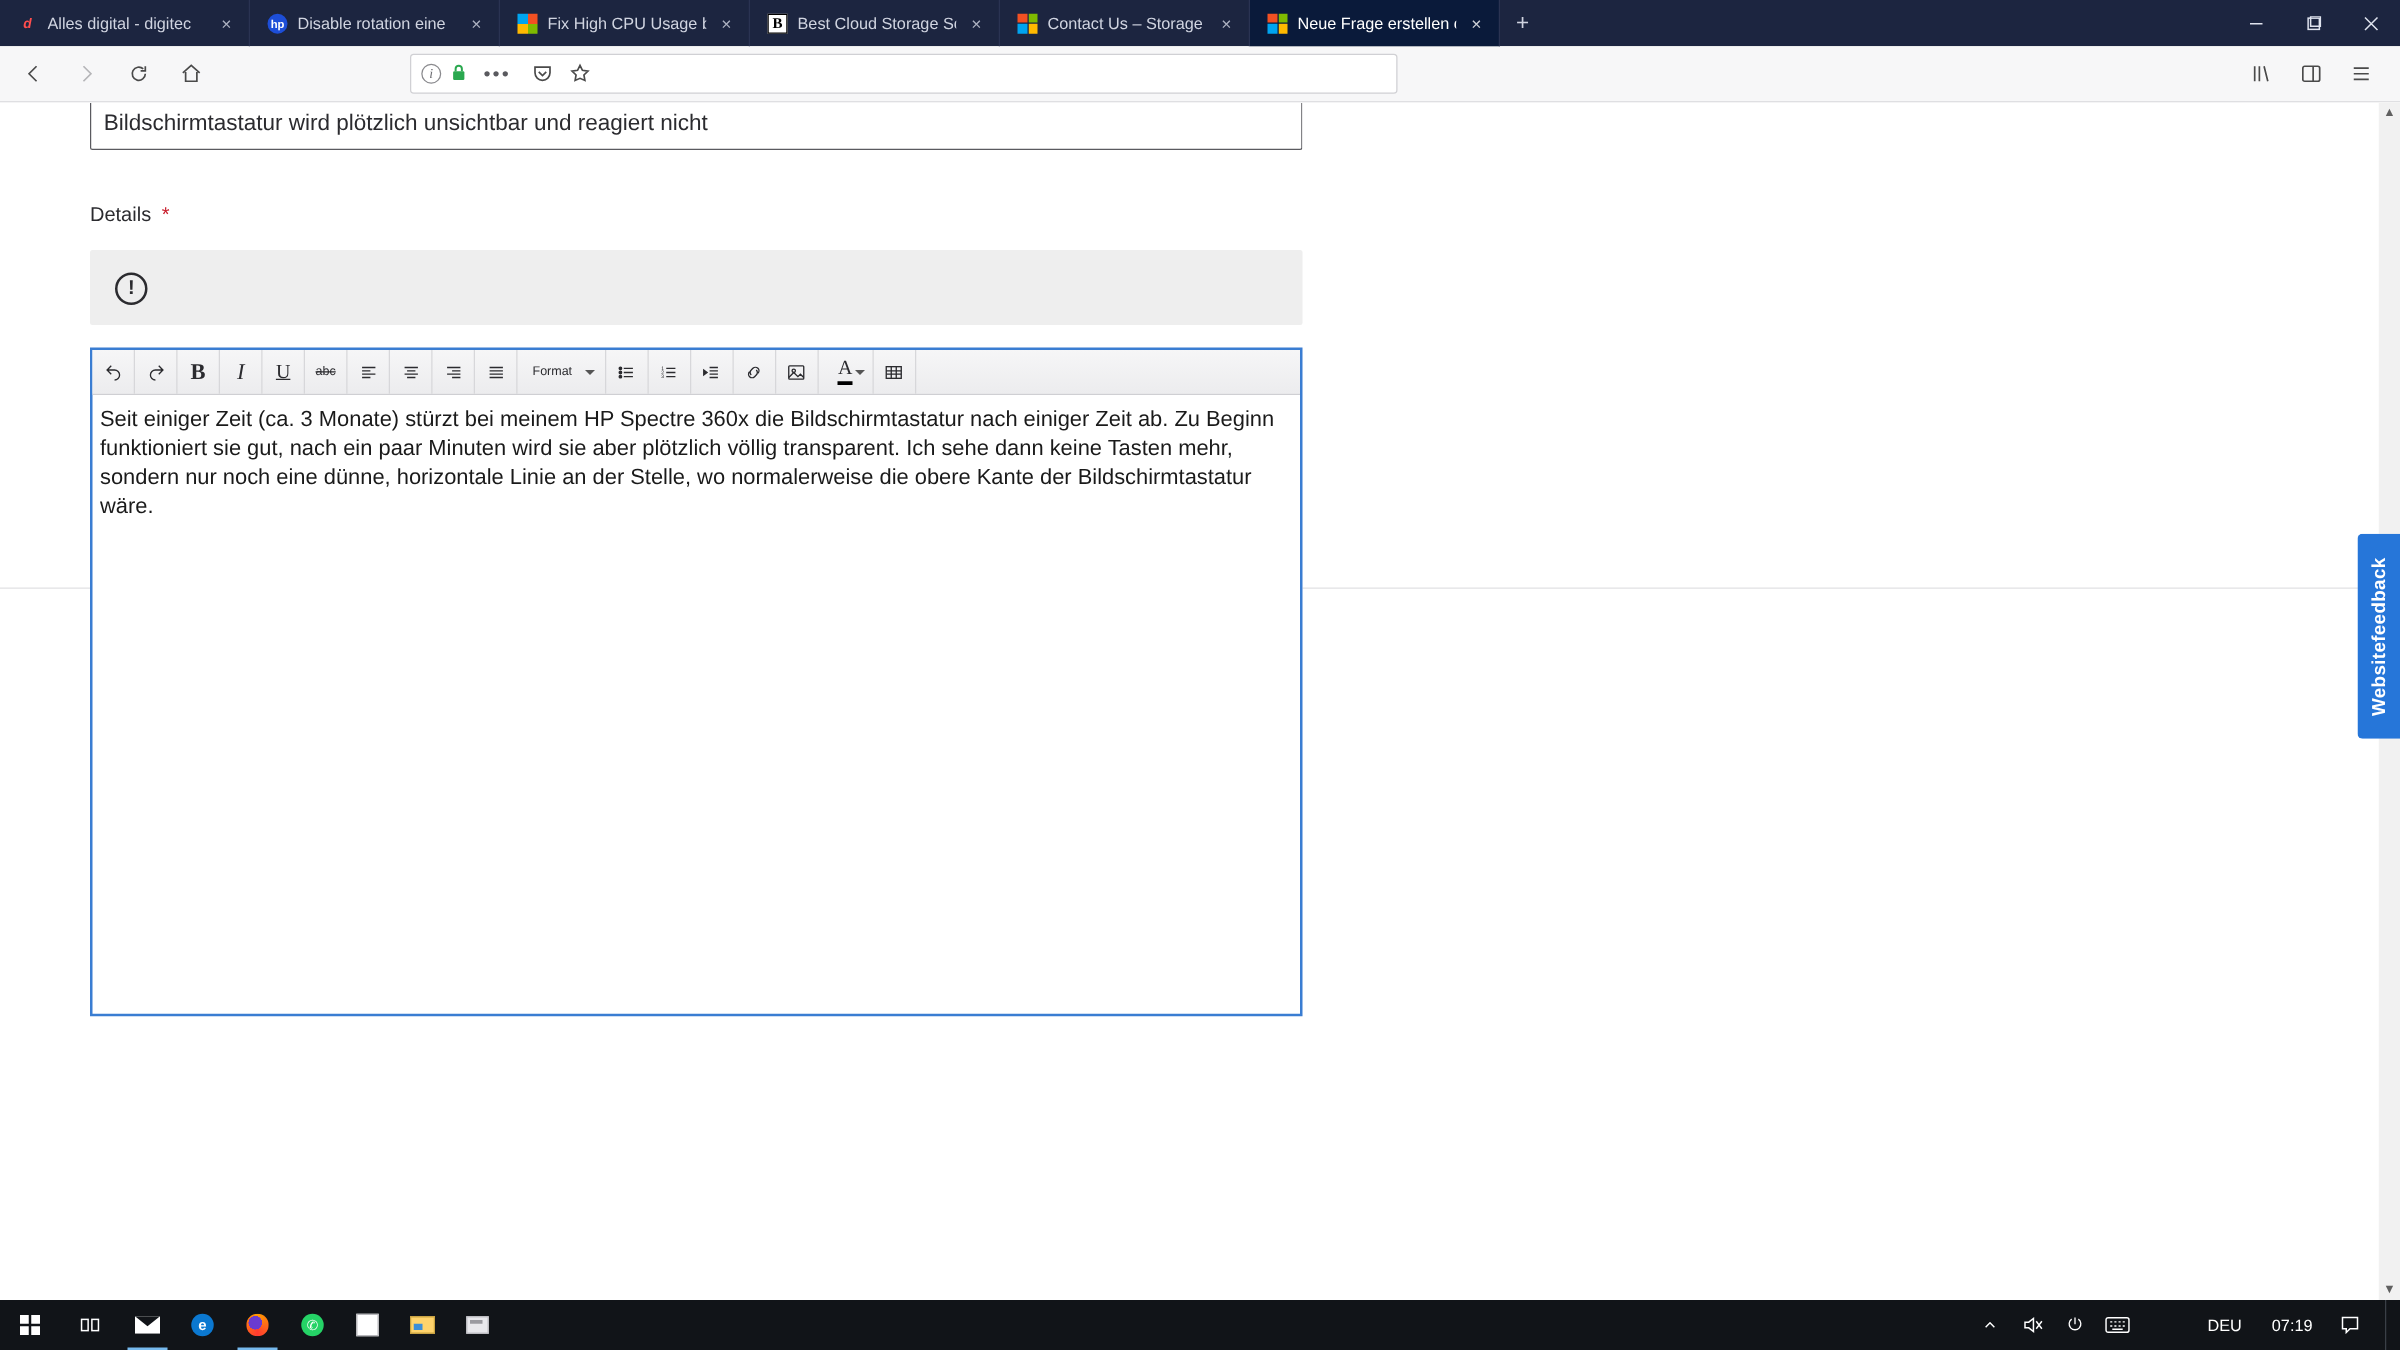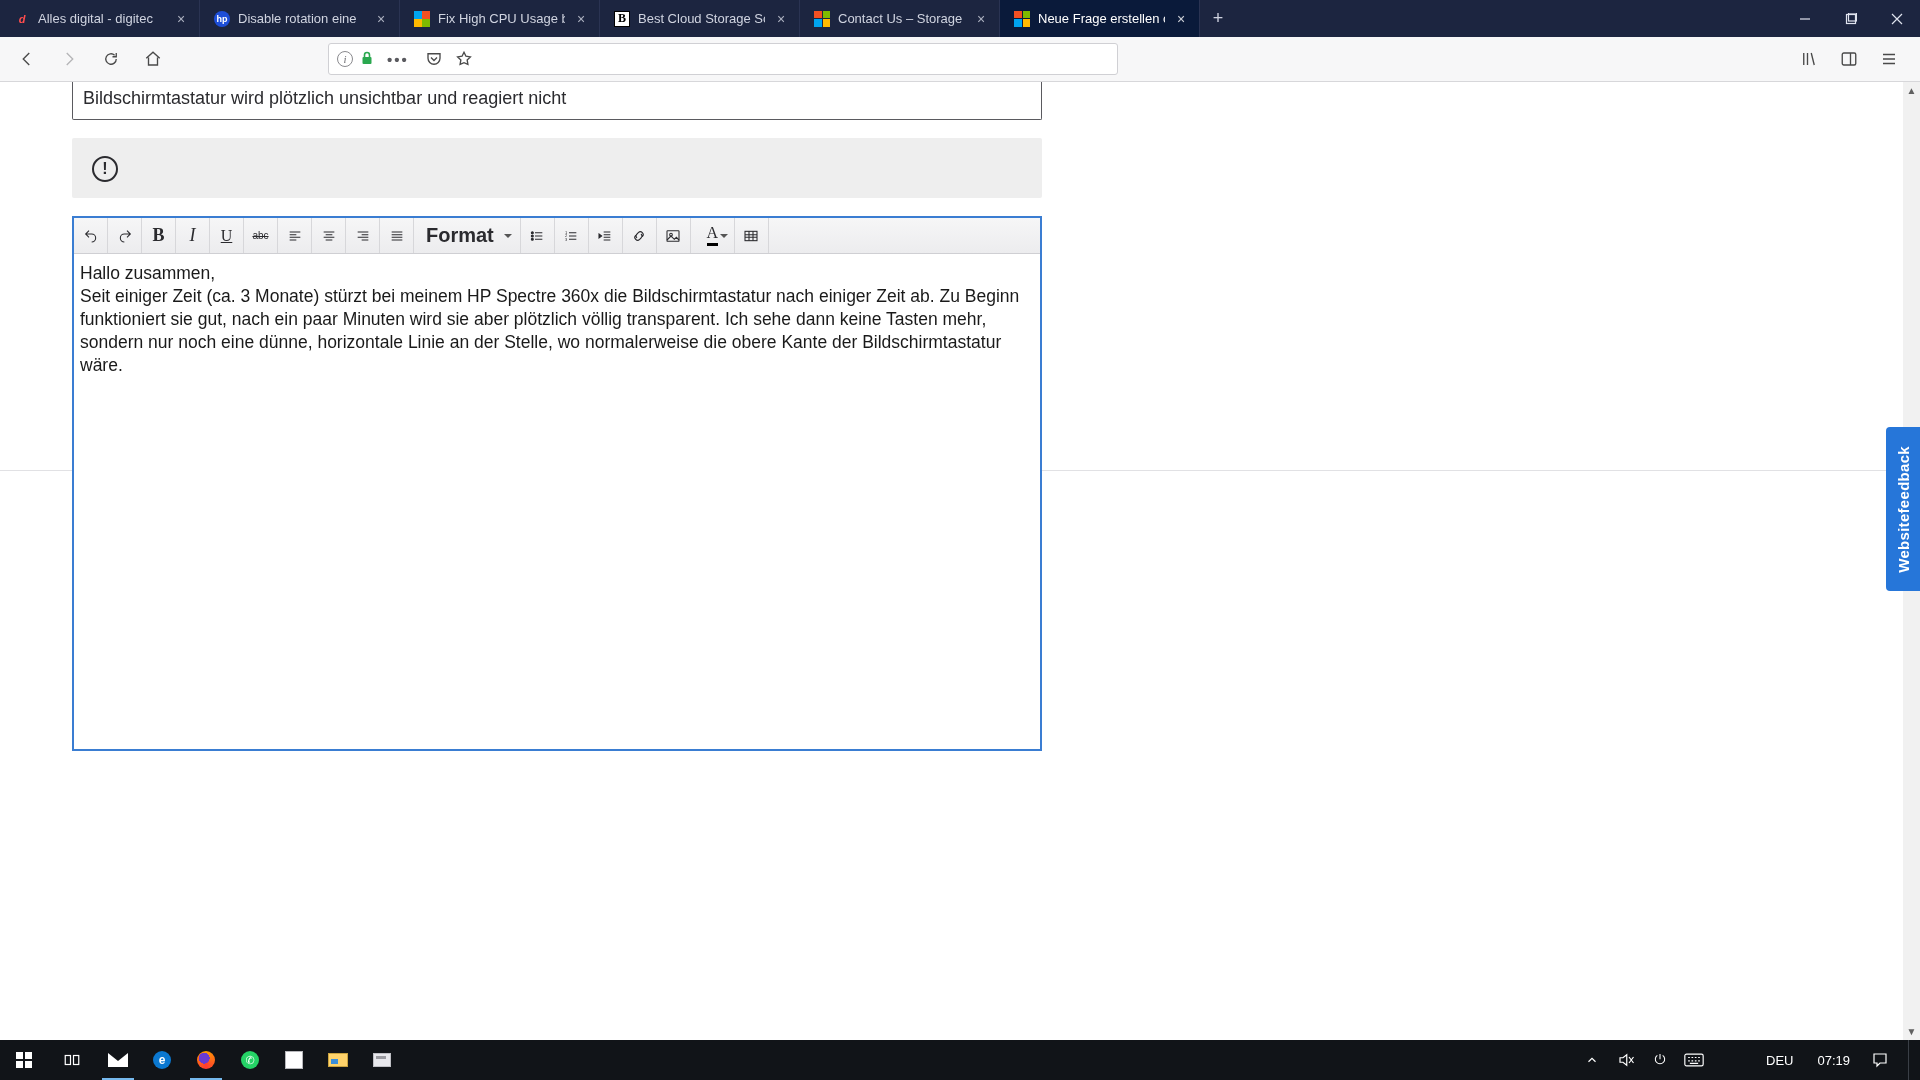--- a/index.html
+++ b/index.html
@@ -38,21 +38,21 @@
 
   .details-label { margin-top: 44px; font-size: 16px; color: #2b2b2f; }
   .details-label .req { color: #c81b2a; margin-left: 4px; }
 
   .notice { margin-top: 18px; width: 970px; background: #eeeeee; display: flex; gap: 18px; padding: 16px 20px; border-radius: 2px; color: #2b2b2f; font-size: 16px; line-height: 1.35; }
   .notice .n-icon { width: 26px; height: 26px; border: 2px solid #2b2b2f; border-radius: 50%; display: flex; align-items: center; justify-content: center; font-weight: bold; font-size: 16px; flex: 0 0 26px; margin-top: 2px; }
 
   .editor-wrap { margin-top: 18px; width: 970px; border: 2px solid #3a7dd2; background: #fff; }
   .toolbar { height: 36px; background: linear-gradient(#f6f6f7,#ececee); border-bottom: 1px solid #cfcfd3; display: flex; align-items: stretch; }
   .tb-btn { width: 34px; border-right: 1px solid #d7d7da; display: flex; align-items: center; justify-content: center; font-size: 15px; color: #2b2b2f; cursor: default; }
-  .tb-btn.wide { width: auto; padding: 0 26px 0 12px; gap: 10px; font-size: 20px; position: relative; font-weight: bold; }
+  .tb-btn.wide { width: auto; padding: 0 26px 0 12px; gap: 10px; font-size: 10px; position: relative; }
   .tb-btn.wide::after { content: ""; position: absolute; right: 8px; top: 50%; border: 4px solid transparent; border-top-color: #555; transform: translateY(-2px); }
   .tb-btn svg { width: 16px; height: 16px; stroke: #2b2b2f; fill: none; stroke-width: 1.6; }
   .tb-btn .abc { font-size: 10px; text-decoration: line-through; }
   .tb-btn .glyph-b { font-weight: 800; font-family: "Times New Roman", serif; font-size: 18px; }
   .tb-btn .glyph-i { font-style: italic; font-family: "Times New Roman", serif; font-size: 18px; }
   .tb-btn .glyph-u { text-decoration: underline; font-family: "Times New Roman", serif; font-size: 16px; }
   .tb-btn.colorsplit { width: 44px; position: relative; }
   .tb-btn.colorsplit::after { content: ""; position: absolute; right: 6px; top: 50%; border: 4px solid transparent; border-top-color: #555; transform: translateY(-2px); }
   .tb-btn .color-A { font-family: "Times New Roman", serif; font-size: 16px; position: relative; display: inline-block; padding-bottom: 2px; border-bottom: 3px solid #000; line-height: 1; }
 
@@ -247,20 +247,24 @@
       </div>
   </div>
 </div>
 
 <div class="viewport">
   <div class="hr-divider"></div>
 
   <div class="page">
     <div class="subject-input">Bildschirmtastatur wird plötzlich unsichtbar und reagiert nicht</div>
 
+    <div class="details-label">
+      <span>Details</span>
+      <span class="req">*</span>
+    </div>
 
     <div class="notice">
       <div class="n-icon">!</div>
     </div>
 
     <div class="editor-wrap">
       <div class="toolbar">
         <div class="tb-btn">
             <svg viewBox="0 0 24 24">
               <path d="M9 14l-5-5 5-5M4 9h9a6 6 0 0 1 0 12"></path>
@@ -343,21 +347,20 @@
             <span class="color-A">A</span>
           </div>
         <div class="tb-btn">
             <svg viewBox="0 0 24 24">
               <rect x="3" y="5" width="18" height="14"></rect>
               <path d="M3 10h18M3 14h18M9 5v14M15 5v14"></path>
             </svg>
           </div>
       </div>
       <div class="editor-body">
-        <div>Hallo zusammen,</div>
         <div>Seit einiger Zeit (ca. 3 Monate) stürzt bei meinem HP Spectre 360x die Bildschirmtastatur nach einiger Zeit ab. Zu Beginn funktioniert sie gut, nach ein paar Minuten wird sie aber plötzlich völlig transparent. Ich sehe dann keine Tasten mehr, sondern nur noch eine dünne, horizontale Linie an der Stelle, wo normalerweise die obere Kante der Bildschirmtastatur wäre.</div>
       </div>
     </div>
   </div>
 
   <div class="vscroll">
     <div class="arrow">▲</div>
     <div class="thumb"></div>
     <div class="arrow bot">▼</div>
   </div>

